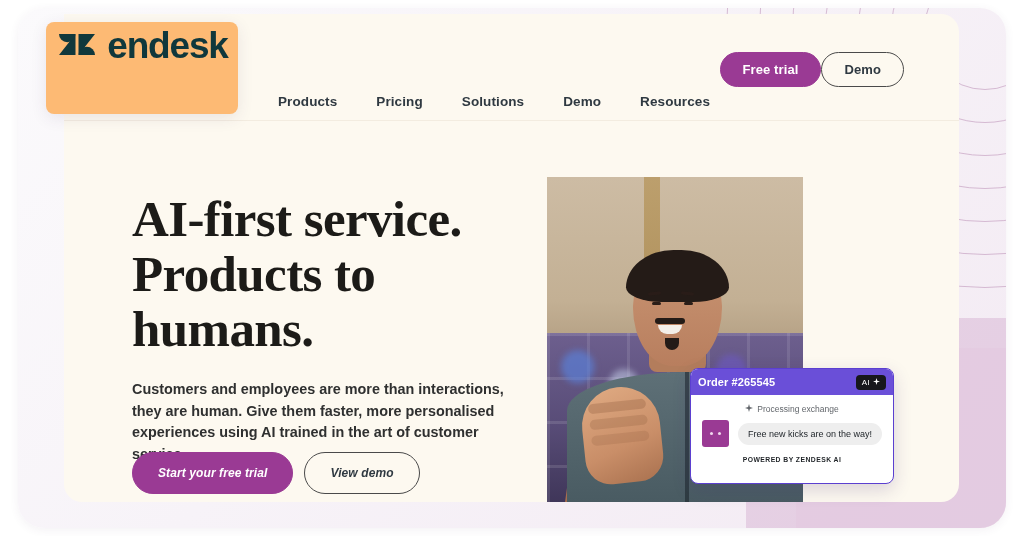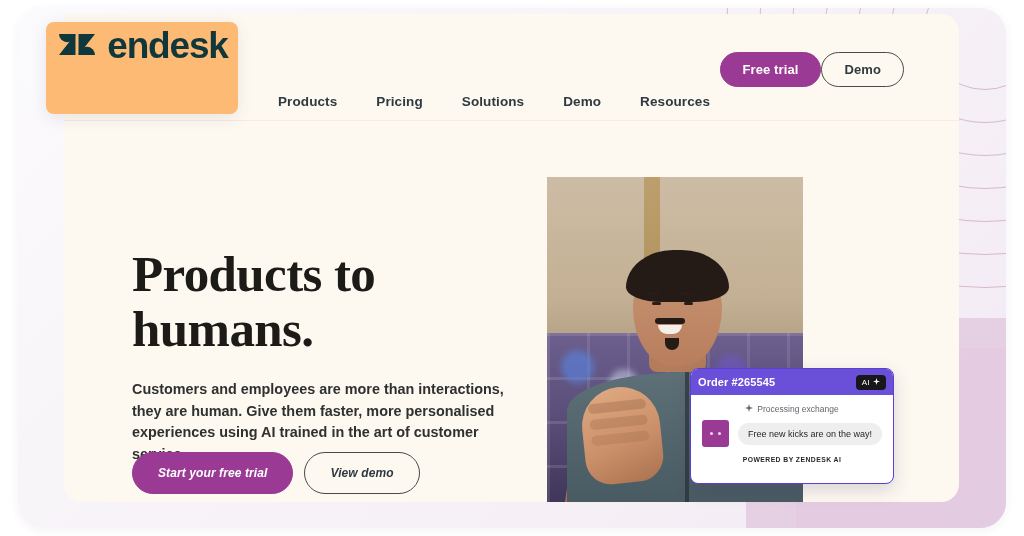--- a/index.html
+++ b/index.html
@@ -228,21 +228,21 @@
       <a href="#">Demo</a>
       <a href="#">Resources</a>
     </nav>
 
     <div class="nav-actions">
       <div class="btn btn-solid">Free trial</div>
       <div class="btn btn-ghost">Demo</div>
     </div>
 
     <h1 class="headline">
-      <br>
+      <span>AI-first service.</span><br>
       <span>Products to</span><br>
       <span>humans.</span>
     </h1>
 
     <p class="subcopy">Customers and employees are more than interactions, they are human. Give them faster, more personalised experiences using AI trained in the art of customer service.</p>
 
     <div class="cta">
       <div class="btn btn-solid">Start your free trial</div>
       <div class="btn btn-ghost">View demo</div>
     </div>

